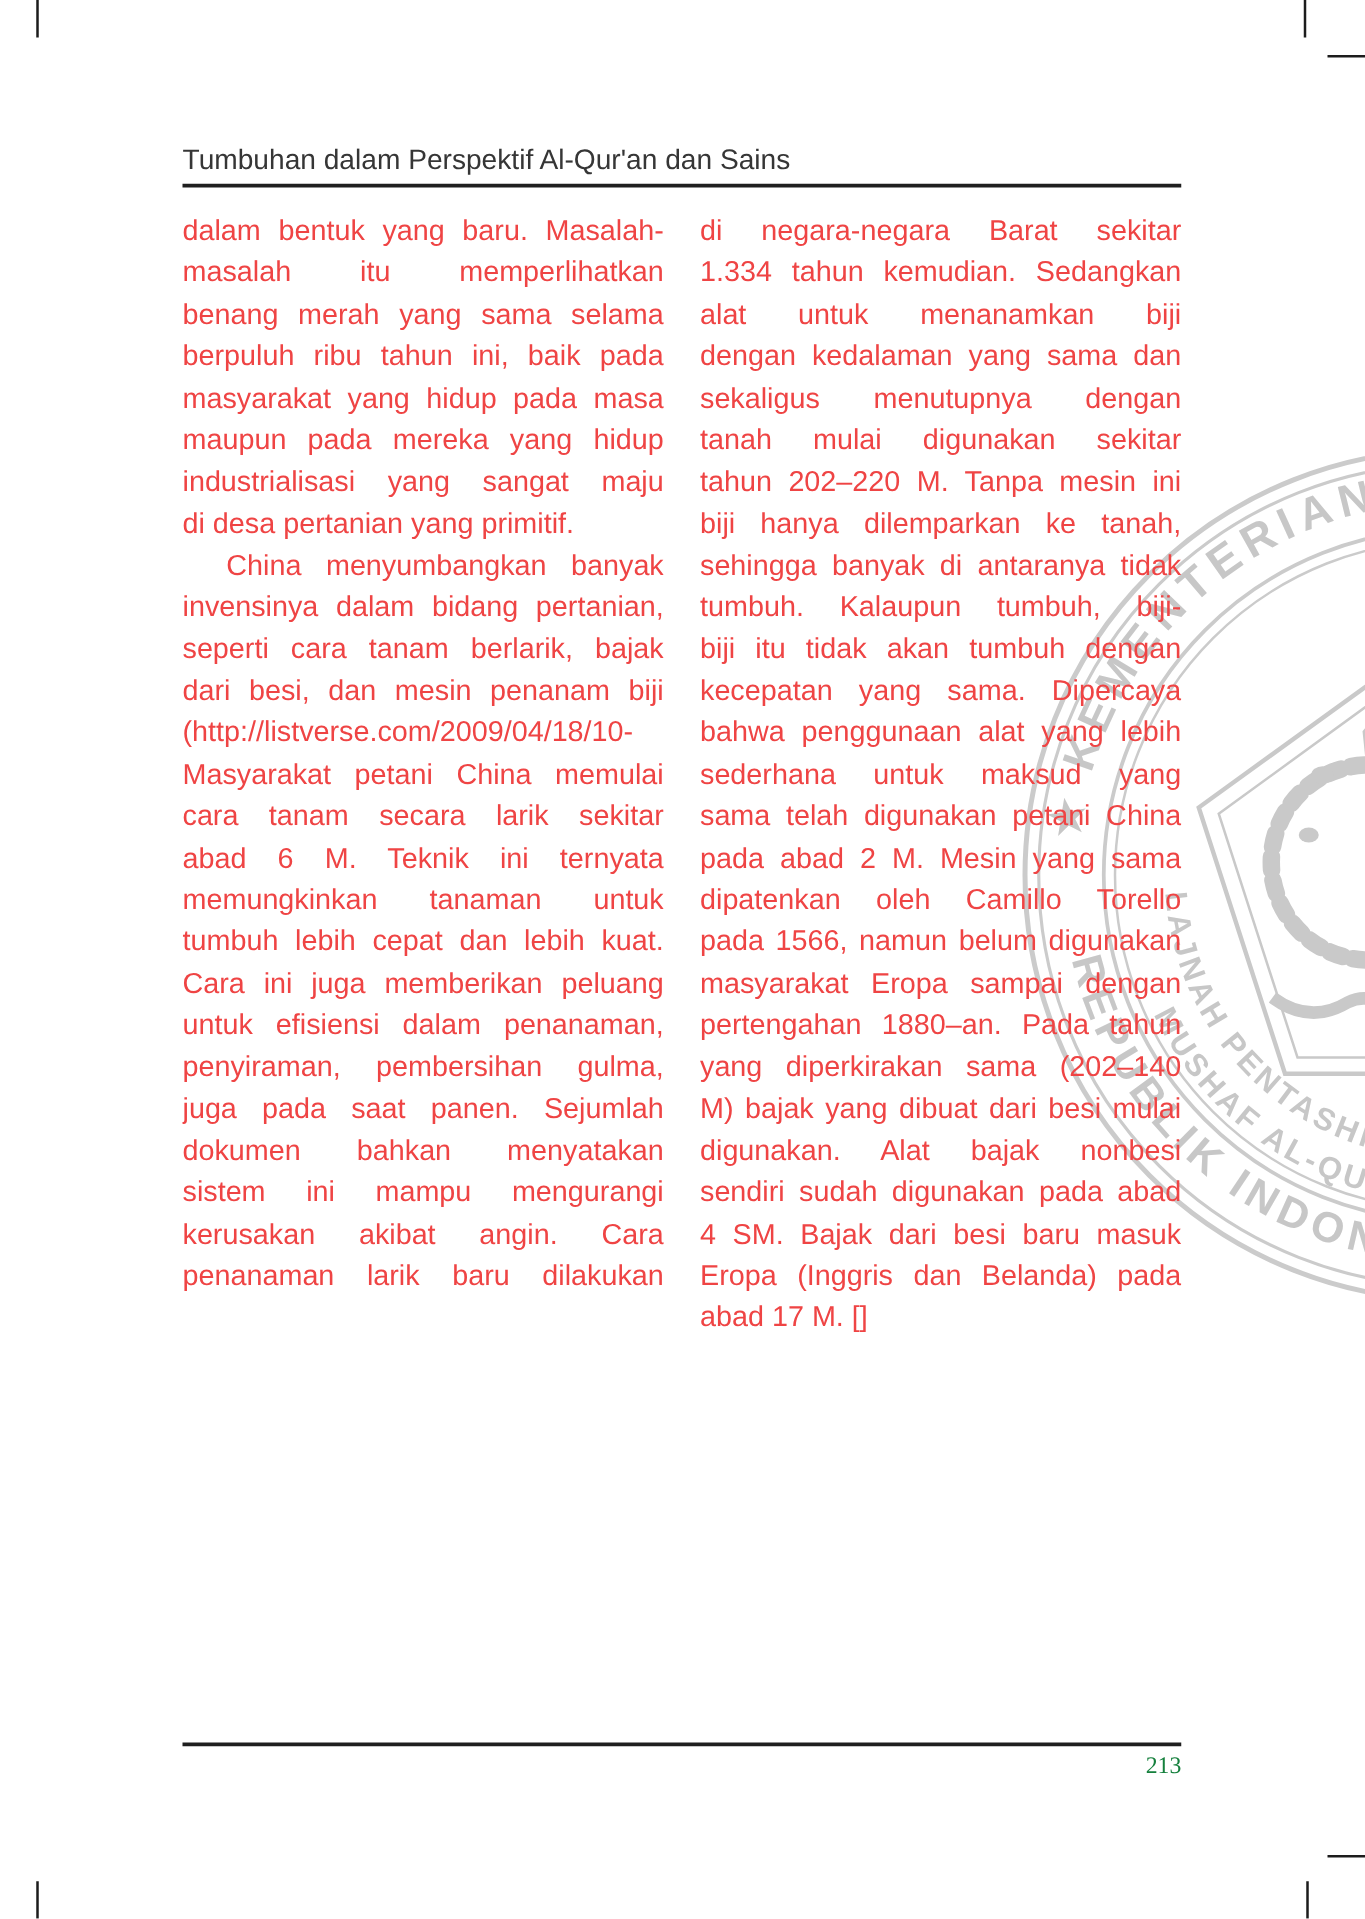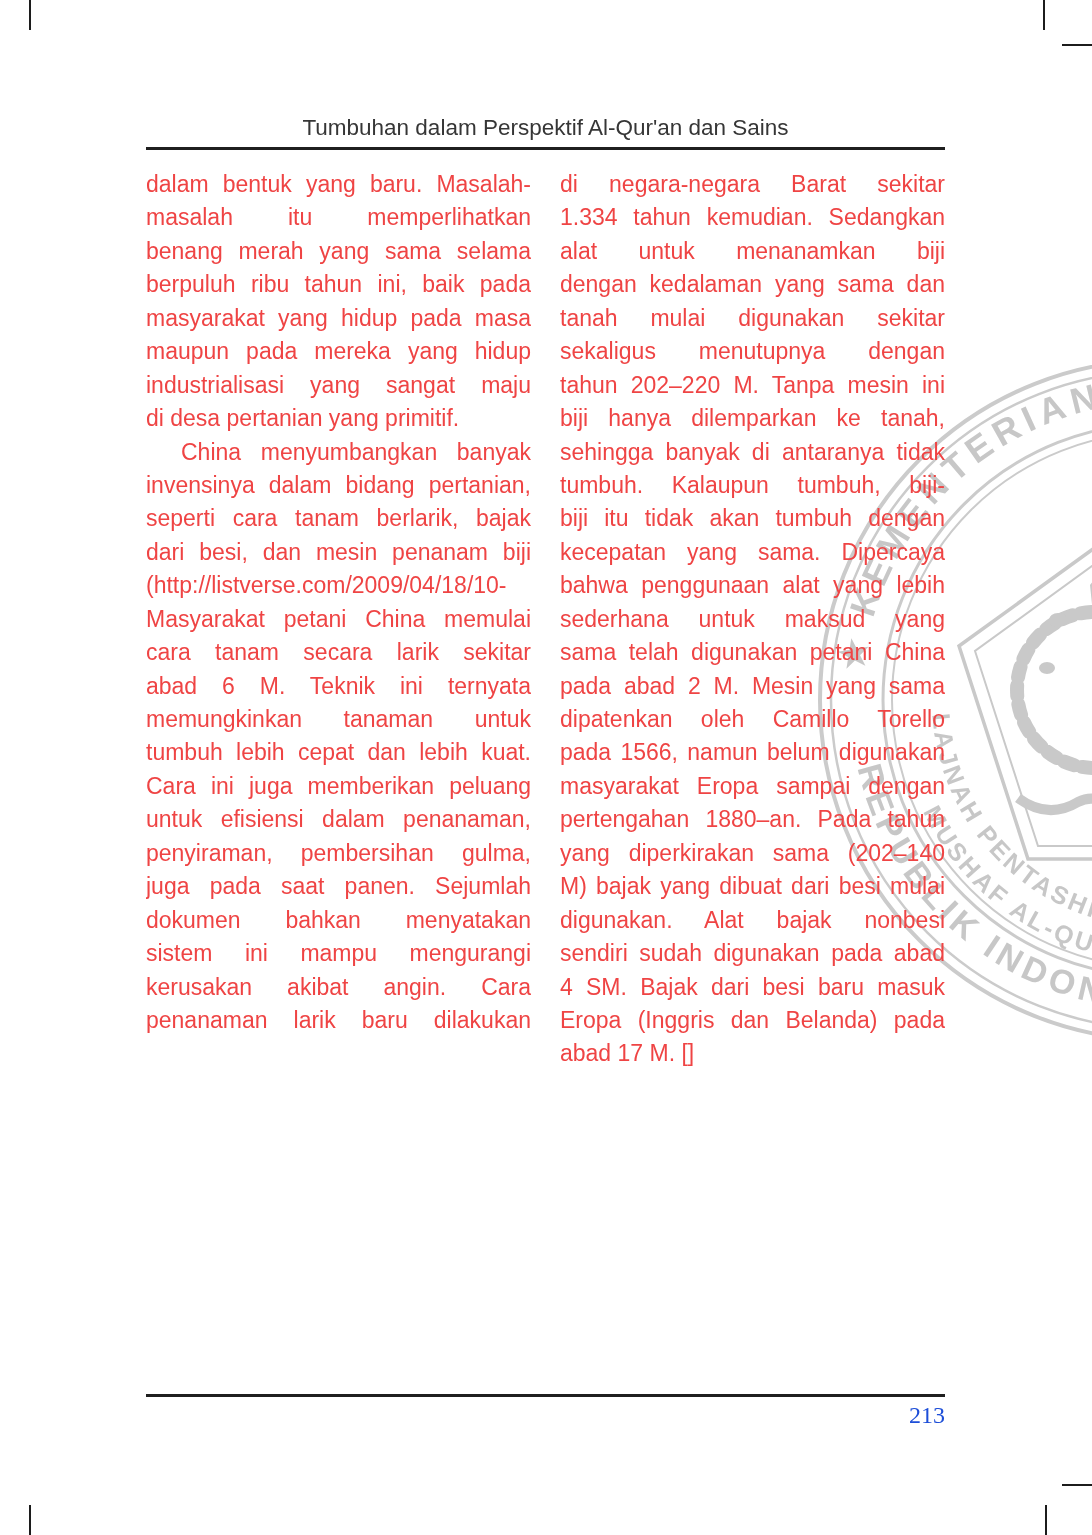--- a/index.html
+++ b/index.html
@@ -26,21 +26,21 @@
     z-index:1;
   }
   #watermark text{
     font-family:"Liberation Sans",sans-serif;
     font-weight:bold;
     fill:#c7c7c7;
   }
   
   #header-title{
     position:absolute;left:146px;top:114px;width:799px;
-    text-align:center;
+    text-align:left;
     font-size:22.5px;line-height:28px;
     color:#363636;
     z-index:2;
   }
   #header-rule{
     position:absolute;left:146px;top:147px;width:799px;height:3px;
     background:#1f1f1f;z-index:2;
   }
   
   #body-columns{
@@ -62,21 +62,21 @@
   .line.indent{text-indent:35px;}
   
   #footer-rule{
     position:absolute;left:146px;top:1394px;width:799px;height:3px;
     background:#1f1f1f;z-index:2;
   }
   #page-number{
     position:absolute;left:146px;top:1402px;width:799px;
     text-align:right;
     font-family:"Liberation Serif",serif;
-    font-size:24px;color:#1d4ed8;
+    font-size:19px;color:#15803d;
     z-index:2;
   }
 </style>
 </head>
 <body>
 
 <div id="page">
 
   <div class="crop v" id="crop-tl"></div>
   <div class="crop v" id="crop-tr-v"></div>
@@ -155,22 +155,22 @@
         <div class="line">dokumen bahkan menyatakan</div>
         <div class="line">sistem ini mampu mengurangi</div>
         <div class="line">kerusakan akibat angin. Cara</div>
         <div class="line">penanaman larik baru dilakukan</div>
       </div>
     <div class="column">
         <div class="line">di negara-negara Barat sekitar</div>
         <div class="line">1.334 tahun kemudian. Sedangkan</div>
         <div class="line">alat untuk menanamkan biji</div>
         <div class="line">dengan kedalaman yang sama dan</div>
+        <div class="line">sekaligus menutupnya dengan</div>
         <div class="line">tanah mulai digunakan sekitar</div>
-        <div class="line">sekaligus menutupnya dengan</div>
         <div class="line">tahun 202–220 M. Tanpa mesin ini</div>
         <div class="line">biji hanya dilemparkan ke tanah,</div>
         <div class="line">sehingga banyak di antaranya tidak</div>
         <div class="line">tumbuh. Kalaupun tumbuh, biji-</div>
         <div class="line">biji itu tidak akan tumbuh dengan</div>
         <div class="line">kecepatan yang sama. Dipercaya</div>
         <div class="line">bahwa penggunaan alat yang lebih</div>
         <div class="line">sederhana untuk maksud yang</div>
         <div class="line">sama telah digunakan petani China</div>
         <div class="line">pada abad 2 M. Mesin yang sama</div>

